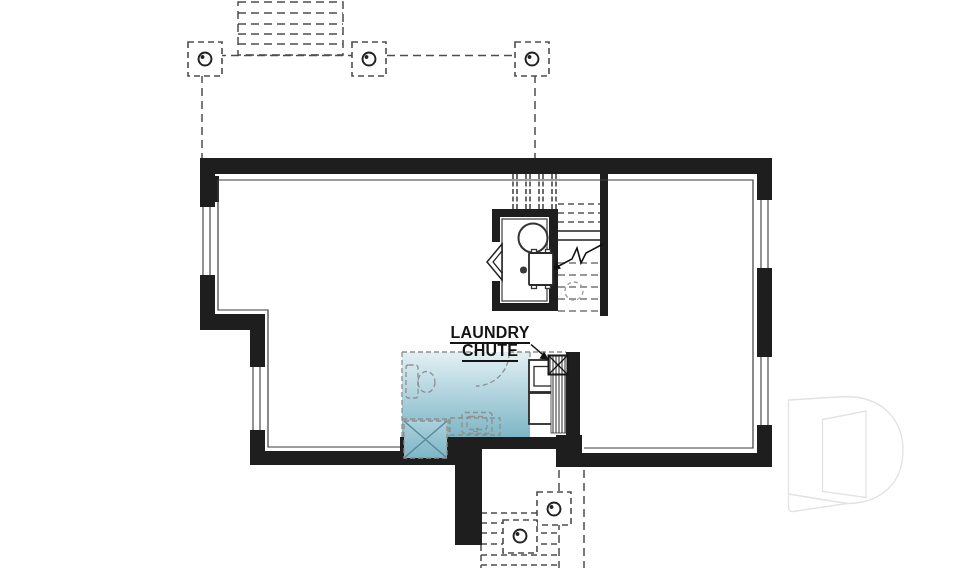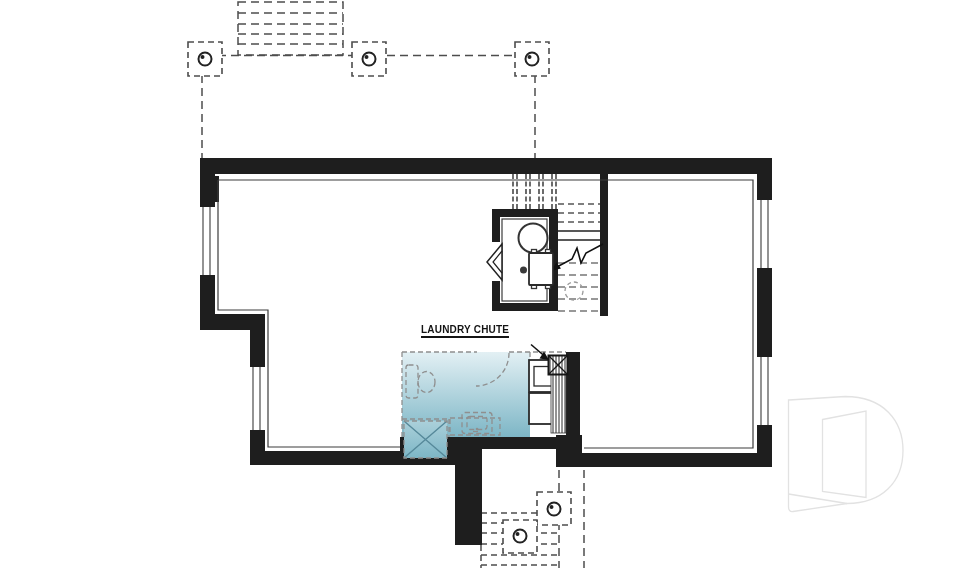--- a/index.html
+++ b/index.html
@@ -34,22 +34,22 @@
   .chute-x{stroke:#161616;stroke-width:1.3;fill:none;}
   .arrowline{stroke:#111;stroke-width:1.6;fill:none;}
   .arrowhead{fill:#111;stroke:none;}
   .dashcircle{stroke:#9a9a9a;stroke-width:1.3;fill:none;stroke-dasharray:4 3;}
   .drain{fill:#3a3a3a;}
   .wm{stroke:var(--watermark,#e2e2e2);stroke-width:1.3;fill:none;}
   .stop-top{stop-color:var(--laundry-top,#e3f0f4);}
   .stop-mid{stop-color:var(--laundry-mid,#abd0da);}
   .stop-bot{stop-color:var(--laundry-bottom,#7db6c6);}
   .chute-label{
-    position:absolute;left:421px;top:324px;width:138px;
-    font-weight:bold;font-size:10px;letter-spacing:0.2px;color:var(--label-text,#141414);
+    position:absolute;left:421px;top:324px;width:138px;text-align:center;
+    font-weight:bold;font-size:16px;letter-spacing:0.2px;color:var(--label-text,#141414);
   }
   .chute-label span{border-bottom:2px solid var(--label-text,#141414);padding-bottom:1px;}
 </style>
 </head>
 <body>
 
 <svg width="960" height="569" viewBox="0 0 960 569">
   <defs>
     <linearGradient id="laundryGrad" x1="0" y1="0" x2="0" y2="1">
       <stop offset="0%" class="stop-top"></stop>

